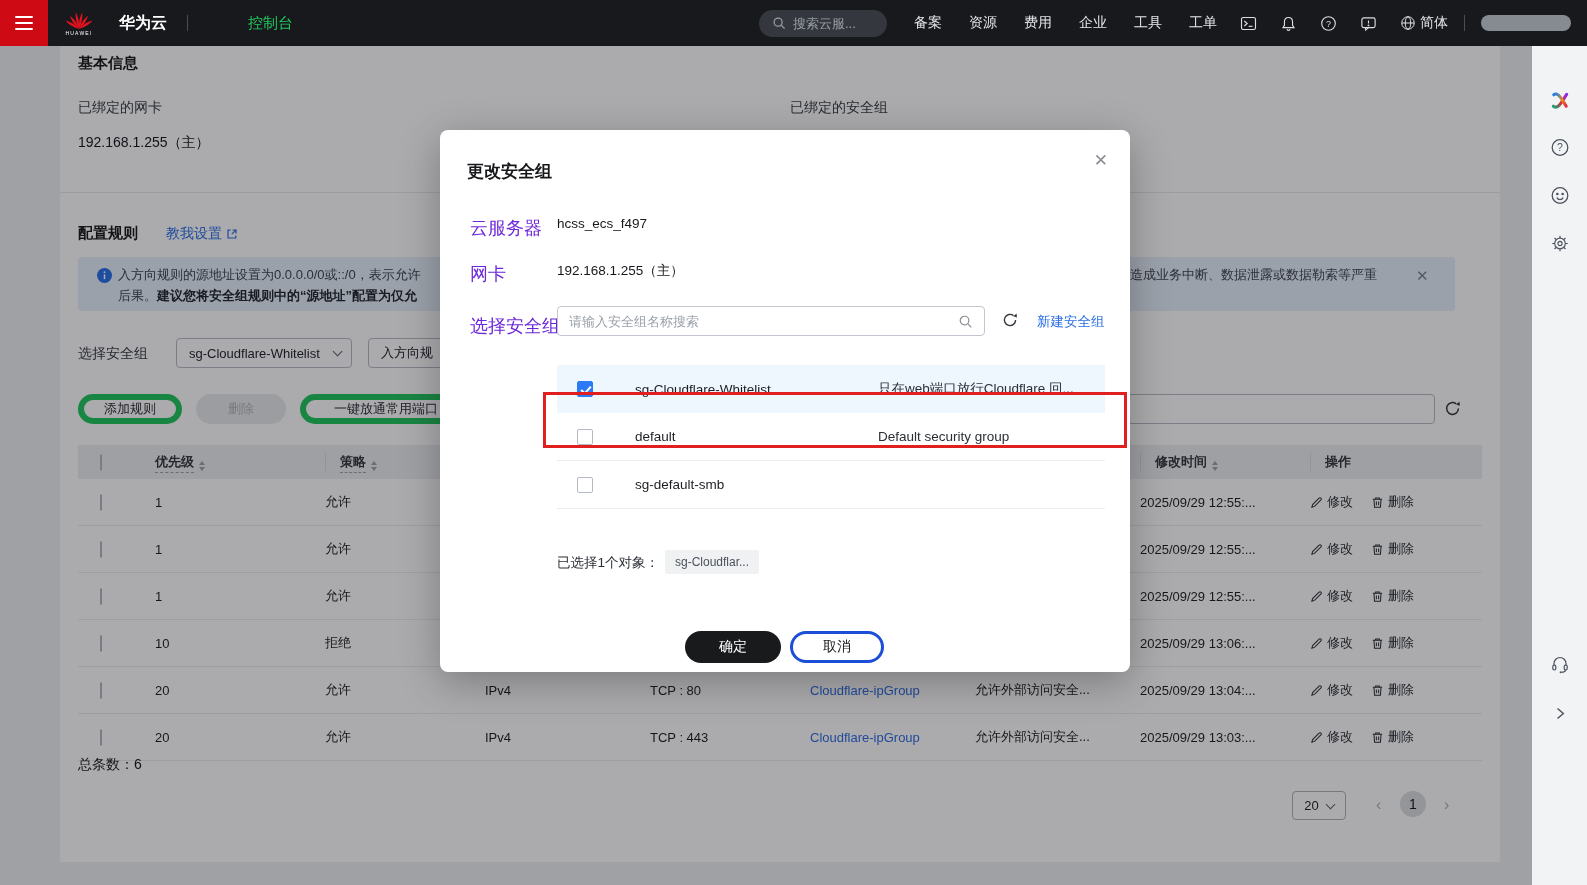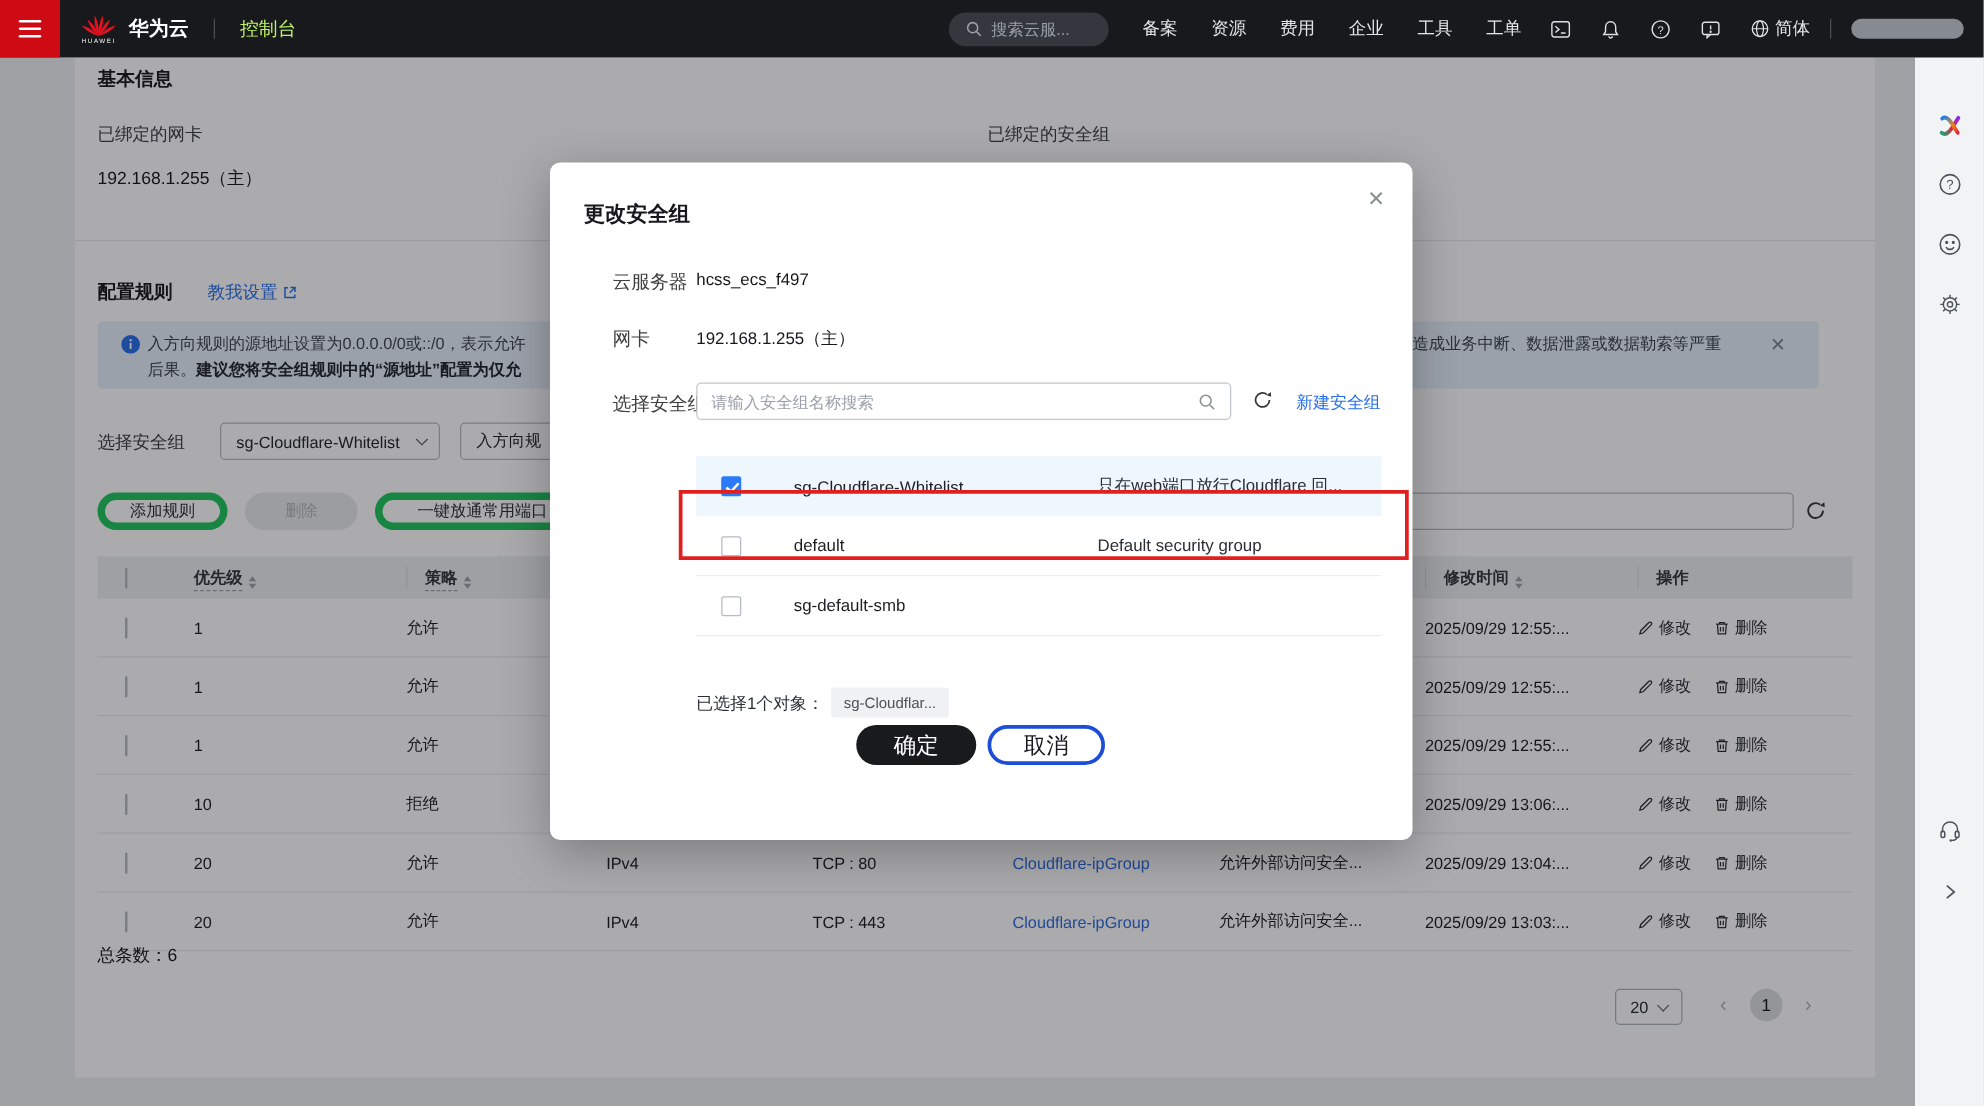--- a/index.html
+++ b/index.html
@@ -17,23 +17,23 @@
   
   .topbar {
     position:absolute; top:0; left:0; width:1587px; height:46px;
     background:#17191d; display:flex; align-items:center; z-index:200;
   }
   .hamburger { width:48px; height:46px; background:#ce0a14; display:flex; flex-direction:column; justify-content:center; align-items:center; gap:4px; cursor:pointer; }
   .hamburger span { width:18px; height:2px; background:#fff; border-radius:1px; }
   .brand { display:flex; align-items:center; margin-left:16px; }
   .logo-wrap { display:flex; flex-direction:column; align-items:center; }
   .logo-sub { font-size:5px; color:#fff; letter-spacing:1.2px; margin-top:1px; }
-  .brand-name { color:#fff; font-size:16px; font-weight:bold; margin-left:9px; }
+  .brand-name { color:#fff; font-size:16px; font-weight:bold; margin-left:25px; }
   .tb-sep { width:1px; height:16px; background:#4a4d53; margin:0 20px; }
-  .console-label { color:#bef264; font-size:15px; }
+  .console-label { color:#22c55e; font-size:15px;margin-left:40px; }
   .tb-right { margin-left:auto; display:flex; align-items:center; padding-right:16px; }
   .tb-search { display:flex; align-items:center; gap:7px; background:#34373d; border-radius:14px; height:27px; padding:0 13px; color:#9aa0aa; width:128px; }
   .tb-search input { background:transparent; border:none; outline:none; color:#9aa0aa; font-size:13px; width:86px; font-family:inherit; }
   .tb-search input::placeholder { color:#9aa0aa; }
   .tb-nav-item { color:#e4e6e9; font-size:14px; margin-left:27px; cursor:pointer; }
   .tb-icon { color:#dcdfe4; margin-left:23px; cursor:pointer; }
   .tb-lang { display:flex; align-items:center; gap:4px; color:#e4e6e9; font-size:14px; margin-left:23px; cursor:pointer; }
   .tb-user-blob { width:90px; height:16px; background:#9aa0a7; opacity:.85; border-radius:8px; margin-left:16px; }
 
   
@@ -77,34 +77,34 @@
 
   
   .overlay { position:absolute; left:0; top:46px; width:1532px; height:839px; background:rgba(8,10,14,.34); z-index:90; }
   .sidebar { position:absolute; right:0; top:46px; width:55px; height:839px; background:#f2f3f5; z-index:95; }
   .sb-icon { position:absolute; left:50%; transform:translateX(-50%); color:#4c525c; cursor:pointer; }
 
   
   .modal { position:absolute; left:440px; top:130px; width:690px; height:542px; background:#fff; border-radius:8px; box-shadow:0 10px 40px rgba(0,0,0,.28); z-index:100; }
   .m-title { position:absolute; left:27px; top:30px; font-size:17px; font-weight:bold; color:#17181c; }
   .m-close { position:absolute; right:22px; top:20px; font-size:17px; color:#8b8f96; cursor:pointer; }
-  .m-lbl { position:absolute; font-size:15px; color:#404040;margin-left:20px; }
+  .m-lbl { position:absolute; font-size:18px; color:#6d28d9; }
   .m-val { position:absolute; font-size:13.5px; color:#17181c; }
   .m-input { position:absolute; left:117px; top:176px; width:428px; height:30px; border:1px solid #c2c6ce; border-radius:4px; font-size:13px; color:#23272e; padding:0 32px 0 11px; outline:none; font-family:inherit; }
   .m-input::placeholder { color:#9aa0aa; }
   .m-table { position:absolute; left:117px; top:235px; width:548px; font-size:13.5px; }
   .m-row { display:flex; align-items:center; height:48px; border-bottom:1px solid #ededee; }
   .m-row.head { height:30px; background:#f4f5f7; border-bottom:none; font-weight:bold; color:#33373d; font-size:13px; }
   .m-row.sel { background:#eef6fe; border-bottom:none; }
   .m-cb { width:16px; height:16px; border:1px solid #b4bac3; border-radius:2px; background:#fff; margin-left:20px; position:relative; cursor:pointer; flex:none; }
   .m-name { margin-left:42px; width:228px; color:#1d1f23; }
   .m-desc { color:#2b2f36; }
   .annotation { position:absolute; left:103px; top:262px; width:584px; height:56px; border:3px solid #e0201f; z-index:6; pointer-events:none; }
   .m-tag { position:absolute; left:225px; top:420px; background:#f0f1f3; border-radius:2px; font-size:12px; color:#4c525c; padding:5px 10px; }
-  .m-btn { position:absolute; top:450px; height:32px; border-radius:16px; display:flex; align-items:center; justify-content:center; font-size:18px; cursor:pointer; }
+  .m-btn { position:absolute; top:501px; height:32px; border-radius:16px; display:flex; align-items:center; justify-content:center; font-size:14px; cursor:pointer; }
   .m-btn.ok { left:245px; width:96px; background:#191a1c; color:#fff; }
   .m-btn.cancel { left:350px; width:94px; background:#fff; border:3px solid #1d4ed8; color:#17181c; }
 </style>
 </head>
 <body>
 
 <div class="topbar">
   <div class="hamburger">
       <span></span>
       <span></span>

